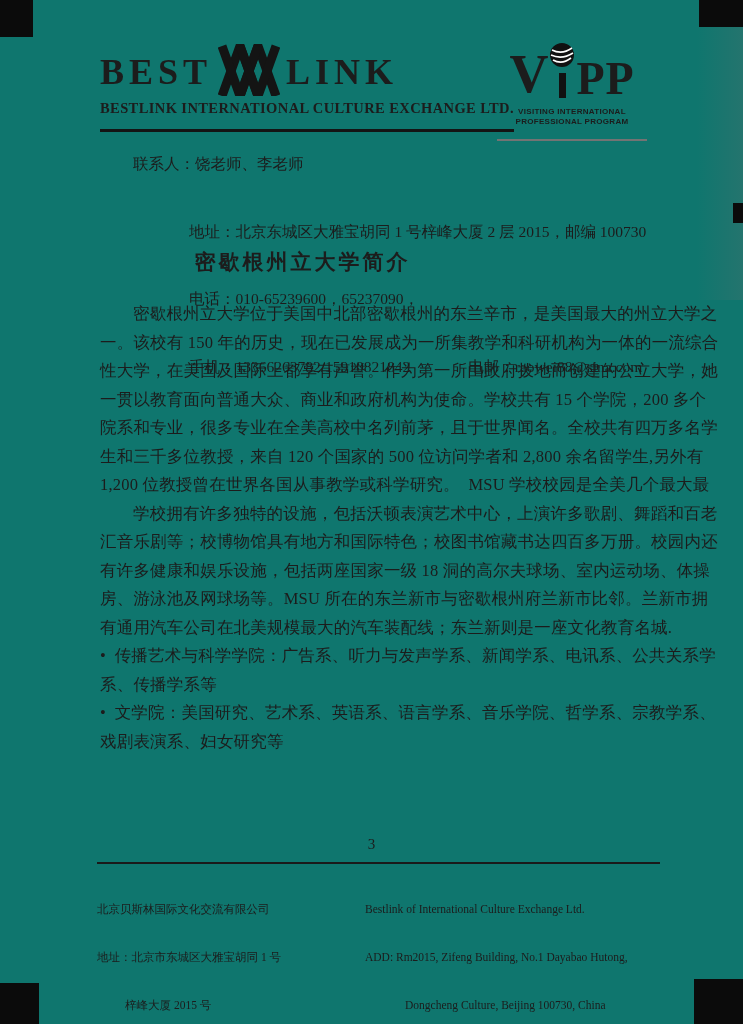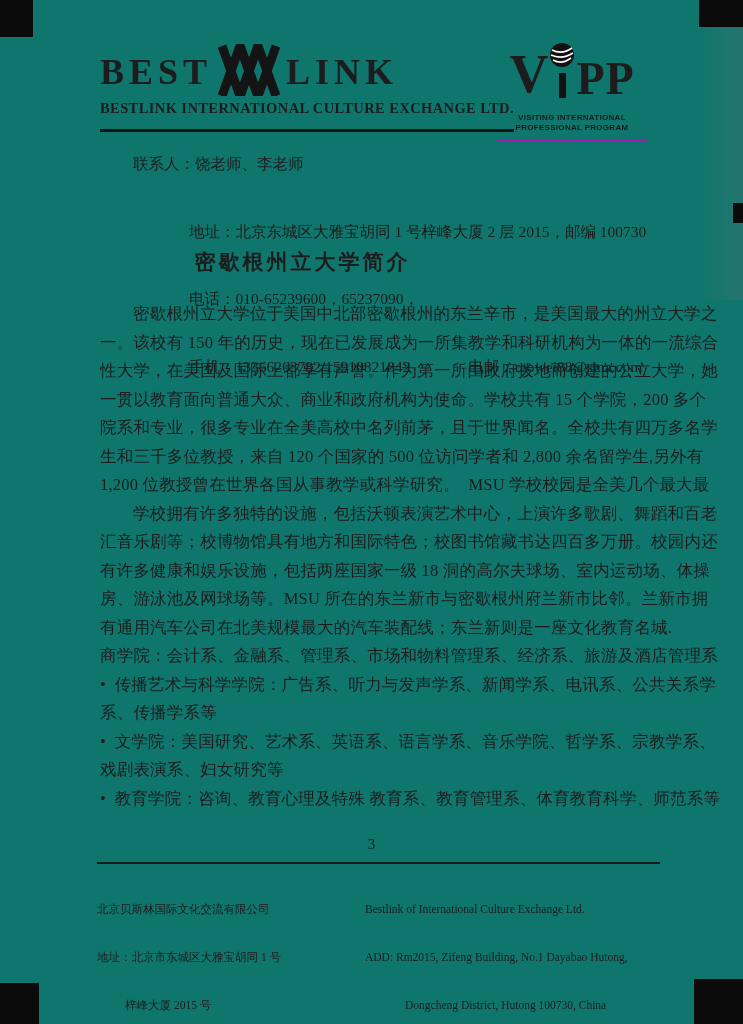--- a/index.html
+++ b/index.html
@@ -31,23 +31,23 @@
     margin-top:2px;font-size:14.5px;font-weight:bold;letter-spacing:0.4px;
     border-bottom:3px solid #141414;padding-bottom:12px;width:fit-content;
   }
   .vipp{position:absolute;left:497px;top:42px;width:150px;text-align:center;}
   .vipp-row{display:flex;justify-content:center;align-items:flex-end;height:56px;}
   .vipp-v{font-size:54px;font-weight:bold;line-height:0.85;}
   .vipp-i{display:flex;flex-direction:column;align-items:center;margin:0 1px;}
   .vipp-stem{width:7px;height:25px;background:#111;margin-top:1px;}
   .vipp-pp{font-size:46px;font-weight:bold;line-height:0.82;letter-spacing:1px;}
   .vipp-tag{
-    margin-top:15px;font-family:"Liberation Sans","DejaVu Sans",sans-serif;
+    margin-top:9px;font-family:"Liberation Sans","DejaVu Sans",sans-serif;
     font-size:8px;font-weight:bold;line-height:10px;letter-spacing:0.3px;
-    border-bottom:2px solid #a21caf;padding-bottom:6px;
+    border-bottom:2px solid #737373;padding-bottom:12px;
   }
 
   
   .contact{position:absolute;left:133px;top:108px;font-size:15.5px;line-height:22.5px;white-space:pre;}
   .contact .ind{padding-left:56px;}
   .contact .mail{margin-left:58px;}
 
   
   .doc-title{position:absolute;left:0;top:248px;width:605px;text-align:center;
     font-size:21px;font-weight:bold;letter-spacing:3px;}
@@ -138,42 +138,40 @@
     <div class="bline">性大学，在美国及国际上都享有声誉。作为第一所由政府拨地而创建的公立大学，她</div>
     <div class="bline">一贯以教育面向普通大众、商业和政府机构为使命。学校共有 15 个学院，200 多个</div>
     <div class="bline">院系和专业，很多专业在全美高校中名列前茅，且于世界闻名。全校共有四万多名学</div>
     <div class="bline">生和三千多位教授，来自 120 个国家的 500 位访问学者和 2,800 余名留学生,另外有</div>
     <div class="bline">1,200 位教授曾在世界各国从事教学或科学研究。  MSU 学校校园是全美几个最大最</div>
     <div class="bline indent">学校拥有许多独特的设施，包括沃顿表演艺术中心，上演许多歌剧、舞蹈和百老</div>
     <div class="bline">汇音乐剧等；校博物馆具有地方和国际特色；校图书馆藏书达四百多万册。校园内还</div>
     <div class="bline">有许多健康和娱乐设施，包括两座国家一级 18 洞的高尔夫球场、室内运动场、体操</div>
     <div class="bline">房、游泳池及网球场等。MSU 所在的东兰新市与密歇根州府兰新市比邻。兰新市拥</div>
     <div class="bline">有通用汽车公司在北美规模最大的汽车装配线；东兰新则是一座文化教育名城.</div>
-    <div class="bline">商学院：会计系、金融系、管理系、市场和物料管理系、经济系、旅游及酒店管理系</div>
     <div class="bline">•  传播艺术与科学学院：广告系、听力与发声学系、新闻学系、电讯系、公共关系学</div>
     <div class="bline">系、传播学系等</div>
     <div class="bline">•  文学院：美国研究、艺术系、英语系、语言学系、音乐学院、哲学系、宗教学系、</div>
     <div class="bline">戏剧表演系、妇女研究等</div>
-    <div class="bline">•  教育学院：咨询、教育心理及特殊 教育系、教育管理系、体育教育科学、师范系等</div>
   </div>
 
   <div class="page-num">3</div>
 
   <div class="footer">
     <div class="f-col f-left">
       <div>北京贝斯林国际文化交流有限公司</div>
       <div>地址：北京市东城区大雅宝胡同 1 号</div>
       <div class="f-ind1">梓峰大厦 2015 号</div>
       
       
       
     </div>
     <div class="f-col f-right">
       <div>Bestlink of International Culture Exchange Ltd.</div>
       <div>ADD: Rm2015, Zifeng Building, No.1 Dayabao Hutong,</div>
-      <div class="f-ind2">Dongcheng District, Hutong 100730, China</div>
+      <div class="f-ind2">Dongcheng Culture, Beijing 100730, China</div>
       
       
       
     </div>
   </div>
 
 </div>
 
 </body></html>

